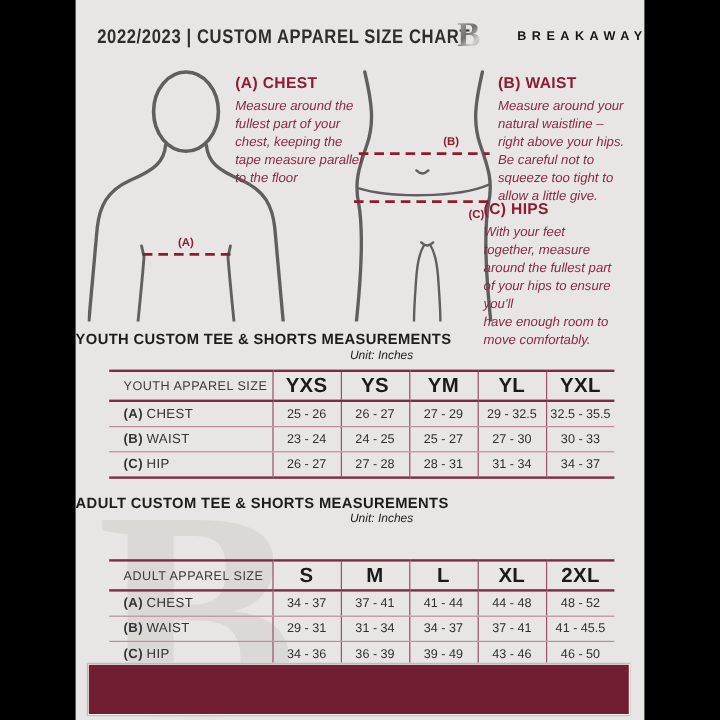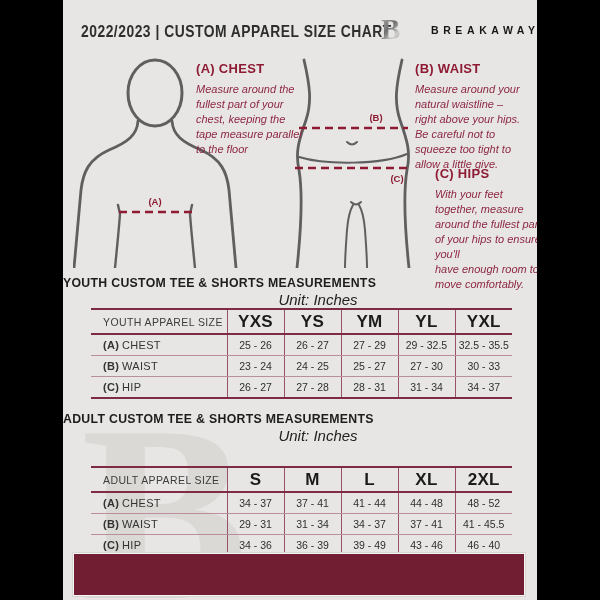--- a/index.html
+++ b/index.html
@@ -37,28 +37,28 @@
     letter-spacing:4.6px;white-space:nowrap;
   }
   
   .m-head{font-size:13px;font-weight:bold;color:#8e1b33;letter-spacing:0.3px;}
   .m-text{
     font-size:11px;font-style:italic;color:#8e2743;line-height:1.36;
     white-space:pre-line;margin-top:6px;
   }
   .m-a{left:133px;top:61px;width:118px;}
   .m-b{left:352px;top:61px;width:122px;}
-  .m-c{left:372px;top:166px;width:124px;}
+  .m-c{left:340px;top:166px;width:124px;}
   
   .tbl-title{
     left:0;width:474px;text-align:left;font-size:12.3px;font-weight:bold;
     color:#1d1d1d;letter-spacing:0.3px;
   }
   .tbl-unit{
-    left:0;width:510px;text-align:center;font-size:15px;font-style:italic;
+    left:0;width:510px;text-align:center;font-size:10px;font-style:italic;
     color:#222;
   }
   
   table.size-table{
     border-collapse:collapse;table-layout:fixed;width:421px;
     position:absolute;left:28px;
   }
   table.size-table col.c0{width:136px;}
   table.size-table col.cn{width:57px;}
   table.size-table th, table.size-table td{
@@ -240,21 +240,21 @@
         <td class="val">34 - 37</td>
         <td class="val">37 - 41</td>
         <td class="val">41 - 45.5</td>
       </tr>
       <tr class="drow">
         <td class="rowlab"><span class="pref rlab">(C)</span> <span class="rlab">HIP</span></td>
         <td class="val">34 - 36</td>
         <td class="val">36 - 39</td>
         <td class="val">39 - 49</td>
         <td class="val">43 - 46</td>
-        <td class="val">46 - 40</td>
+        <td class="val">46 - 50</td>
       </tr>
     </tbody>
       </table>
 
     <div class="abs footer-bar"></div>
 
   </div>
 </div>
 
 </body></html>

